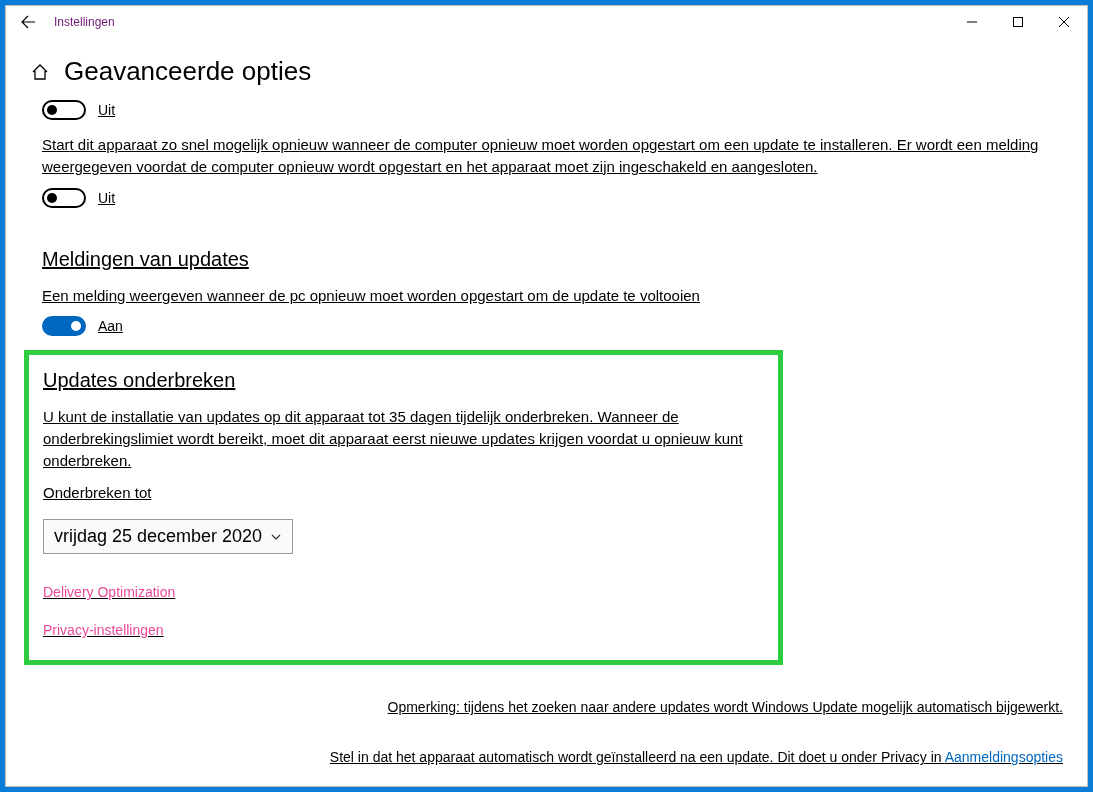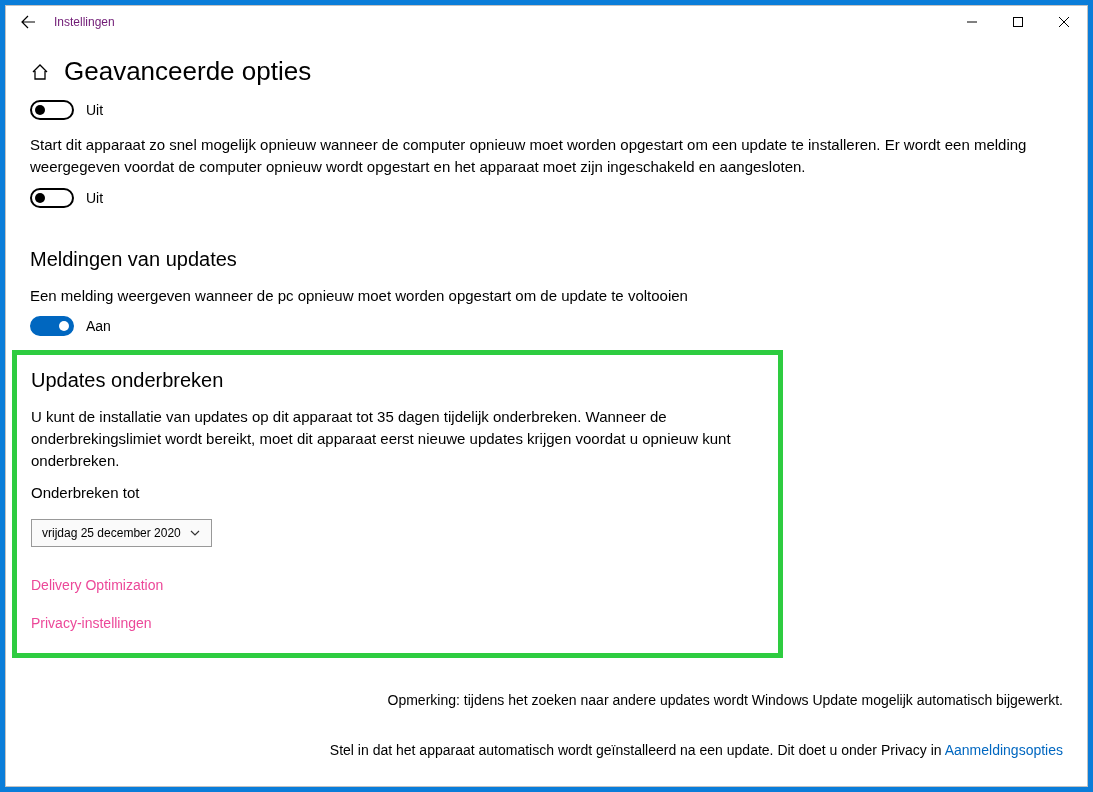--- a/index.html
+++ b/index.html
@@ -59,23 +59,24 @@
 }
 .home-icon {
   width: 20px; height: 20px;
   display: flex; align-items: center; justify-content: center;
 }
 .page-title {
   font-size: 26px;
   font-weight: 400;
 }
 .content {
-  padding: 0 24px 24px 24px;
+  padding: 0 24px 24px 36px;
   overflow-y: hidden;
   position: relative;
+  text-decoration: underline;
 }
 .toggle-row {
   display: flex;
   align-items: center;
   gap: 12px;
   margin-bottom: 14px;
 }
 .toggle {
   width: 44px; height: 20px;
   border-radius: 10px;
@@ -123,21 +124,21 @@
   margin-left: -18px;
   margin-right: 280px;
 }
 .highlight-box .section-heading { margin-top: 0; }
 .dropdown {
   display: inline-flex;
   align-items: center;
   gap: 8px;
   border: 1px solid #999;
   padding: 6px 10px;
-  font-size: 12px;
+  font-size: 18px;
   cursor: pointer;
   margin-top: 6px;
   background: #fafafa;
 }
 .link {
   color: #ec4899;
   cursor: pointer;
   display: block;
   margin-top: 22px;
   font-size: 14px;

